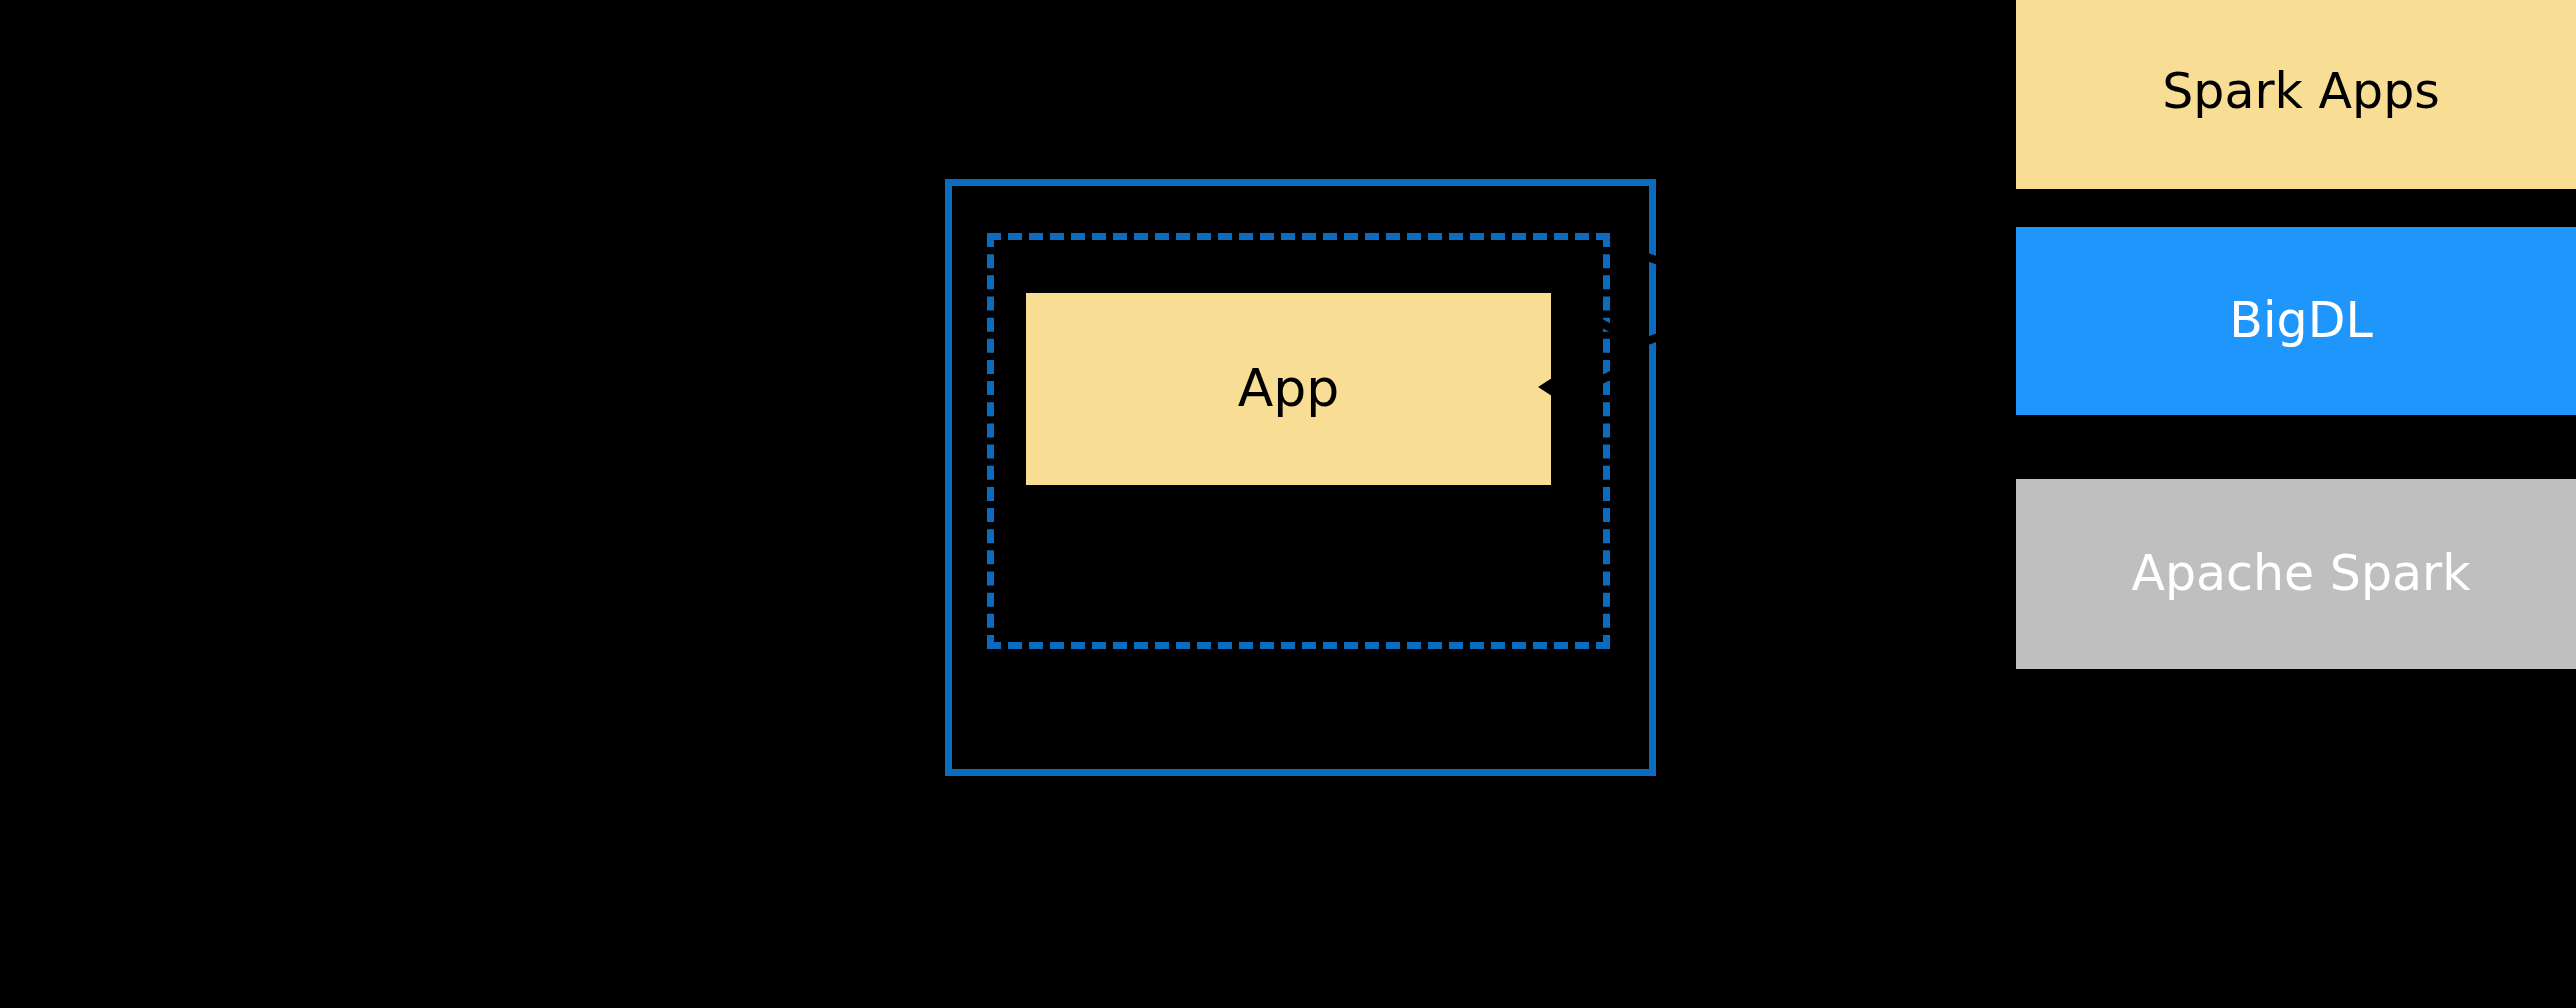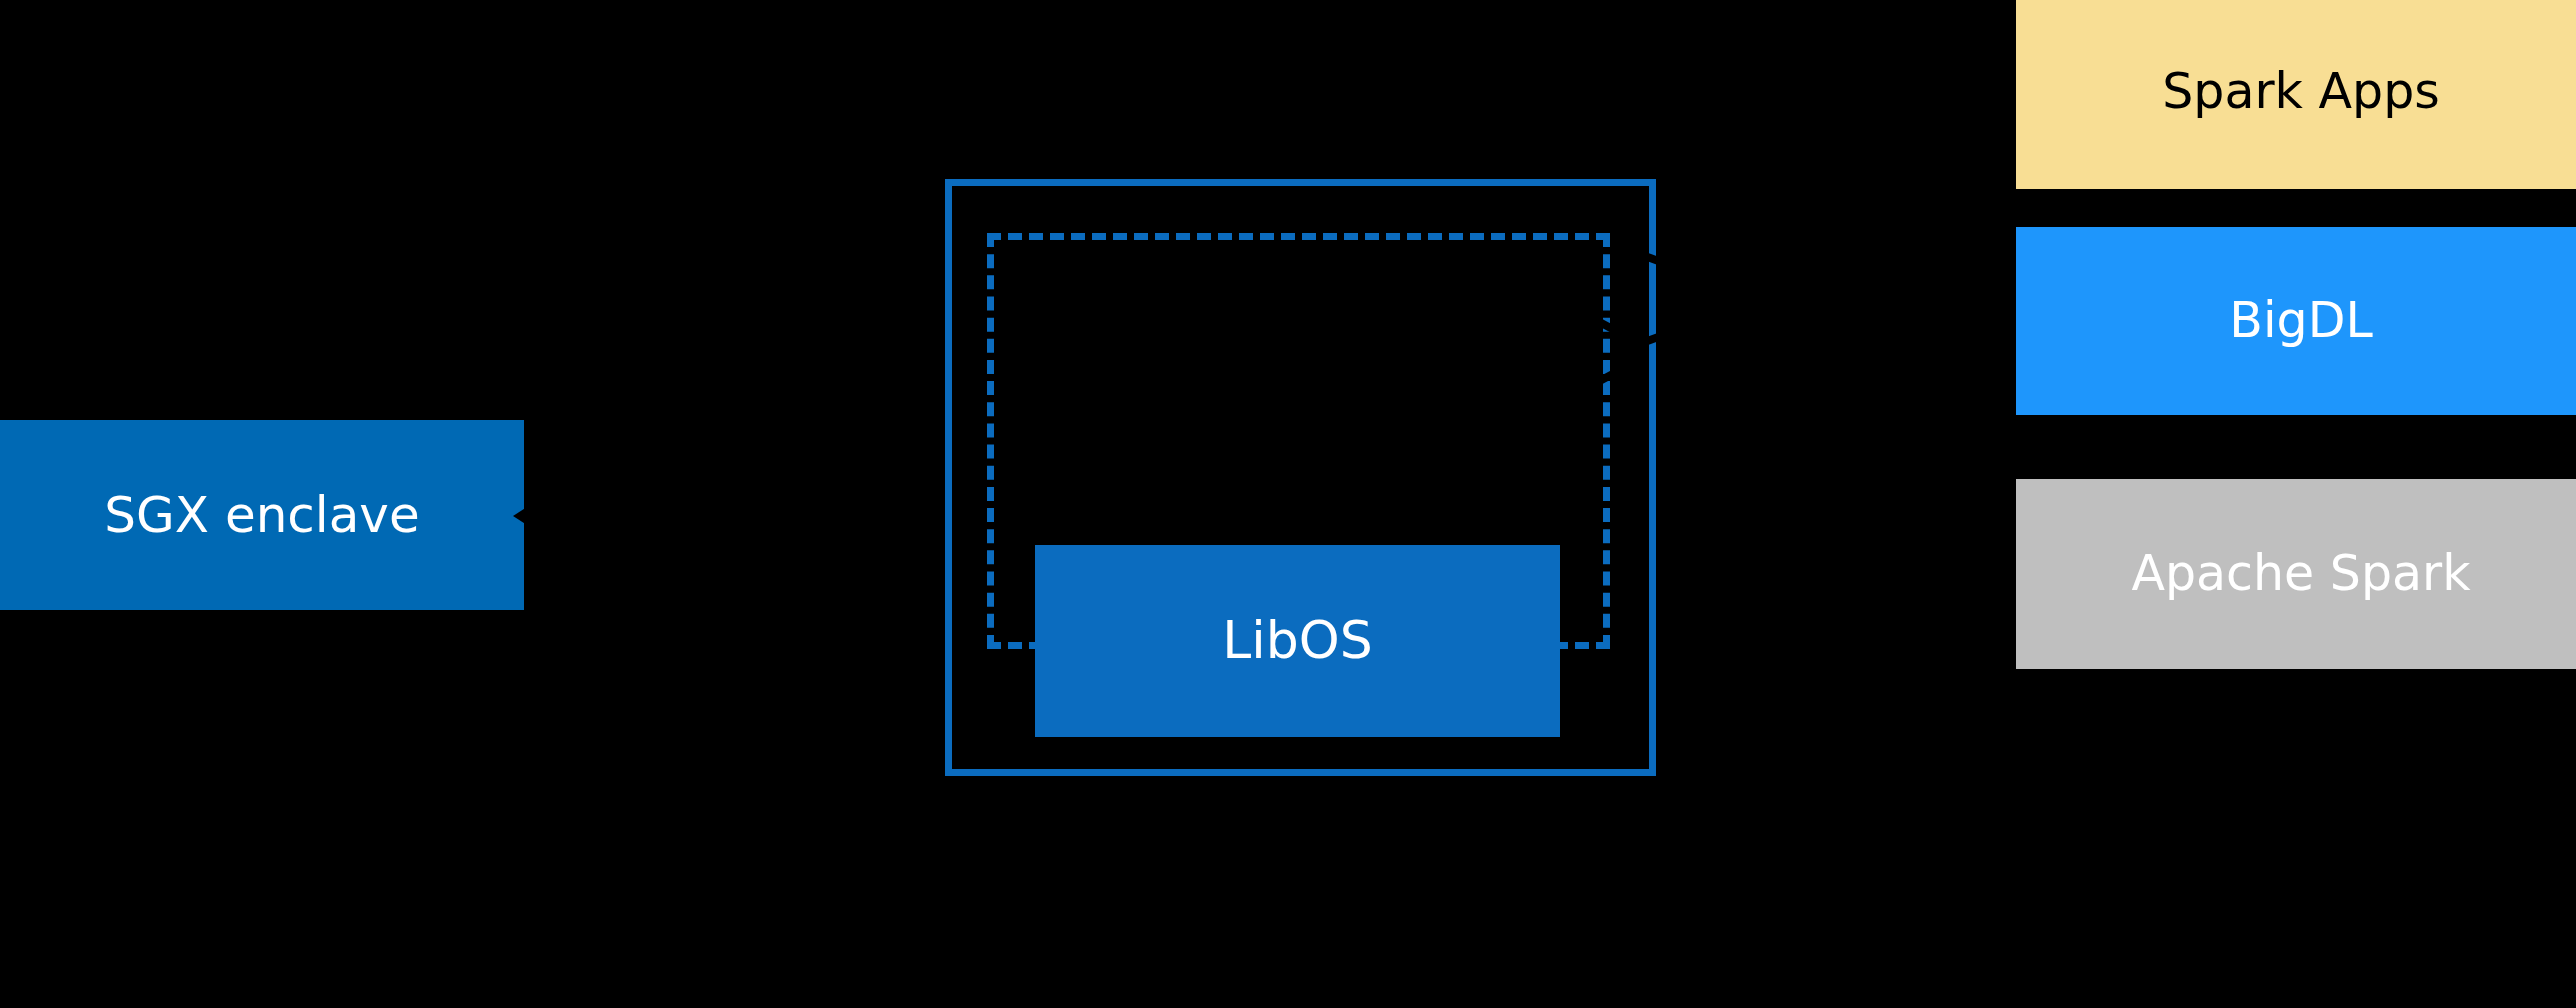--- a/index.html
+++ b/index.html
@@ -172,39 +172,36 @@
     height: 7.5px;
     transform: rotate(-28deg);
     transform-origin: left center;
   }
 </style>
 </head>
 <body>
 
 <div id="canvas">
 
-  <div class="box" id="sgx-enclave-box">
-    <span>SGX enclave</span>
-  </div>
   <div class="arrow-head" id="arrow-head-sgx"></div>
 
   <div class="box" id="enclave-frame"></div>
 
   <div class="box" id="libos-dashed-frame"></div>
 
   <div class="connector-line" id="connector-upper"></div>
   <div class="connector-line" id="connector-lower"></div>
   <div class="connector-line" id="connector-dash-upper"></div>
   <div class="connector-line" id="connector-dash-lower"></div>
 
+  <div class="box" id="app-box">
+    <span>App</span>
+  </div>
   <div class="arrow-head" id="arrow-head-app"></div>
 
-  <div class="box" id="libos-box">
-    <span>LibOS</span>
-  </div>
 
 
   <div class="box" id="user-apps-box">
     <span>Spark Apps</span>
   </div>
 
   <div class="box" id="bigdl-box">
     <span>BigDL</span>
   </div>
 

